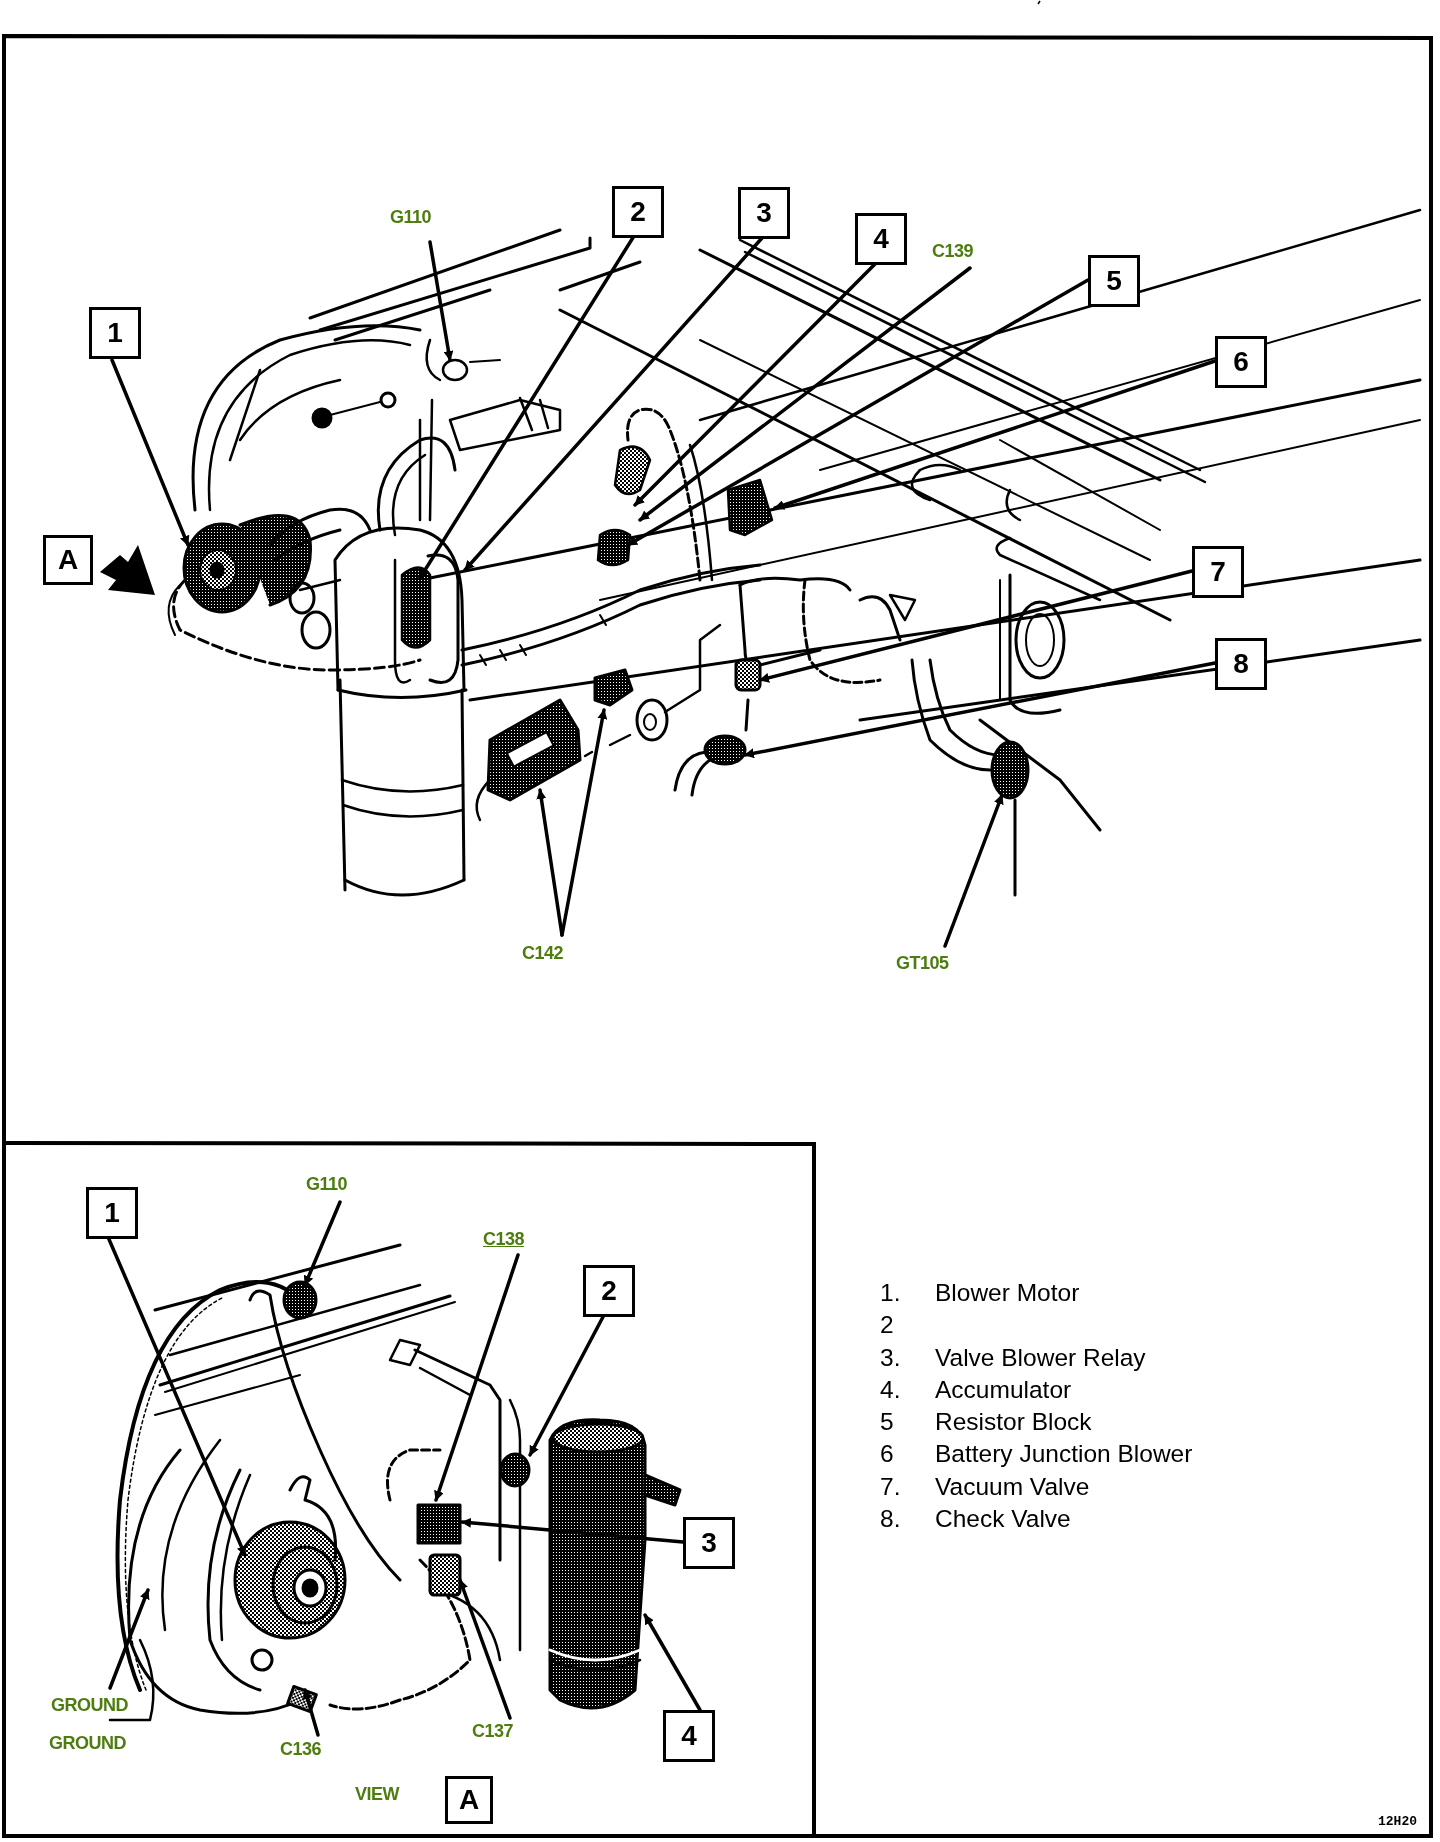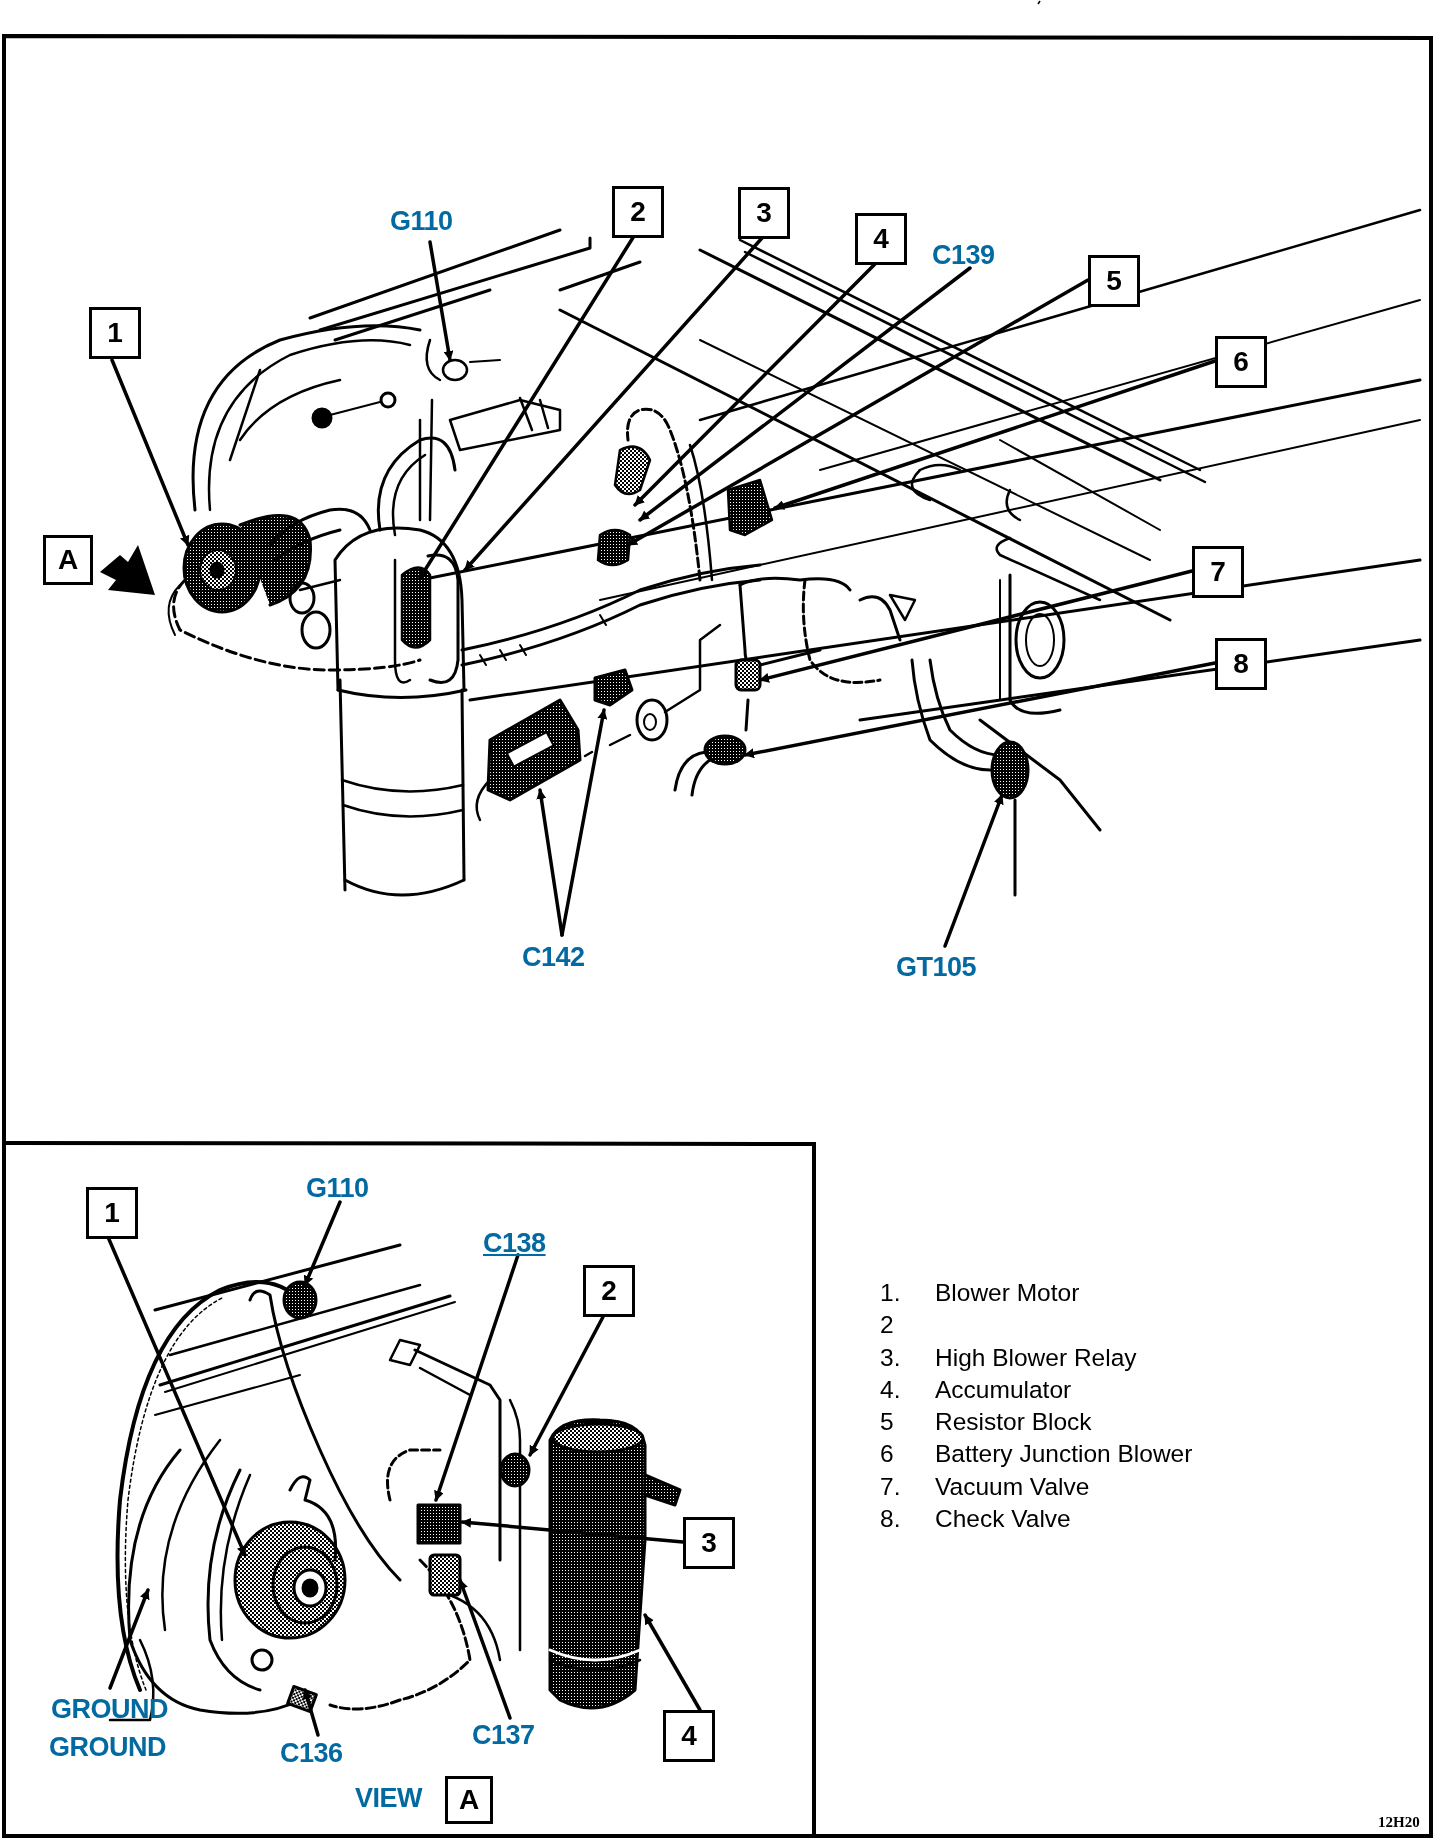--- a/index.html
+++ b/index.html
@@ -1,24 +1,24 @@
 <!DOCTYPE html>
 <html><head>
 <meta charset="utf-8">
 <style>
   html,body{margin:0;padding:0;background:#ffffff;}
   body{width:1440px;height:1842px;position:relative;overflow:hidden;font-family:"Liberation Sans",sans-serif;color:#000;}
   #art{position:absolute;left:0;top:0;width:1440px;height:1842px;}
-  .lbl{position:absolute;font-family:"Liberation Sans",sans-serif;font-weight:bold;font-size:27px;line-height:1;letter-spacing:-0.5px;color:#0369a1;white-space:nowrap;}
+  .lbl{position:absolute;font-family:"Liberation Sans",sans-serif;font-weight:bold;font-size:18px;line-height:1;letter-spacing:-0.5px;color:#4d7c0f;white-space:nowrap;}
   .callout{position:absolute;width:46px;height:46px;border:3px solid #000;background:#fff;display:flex;align-items:center;justify-content:center;font-family:"Liberation Sans",sans-serif;font-weight:bold;font-size:28px;box-sizing:content-box;}
   .legend{position:absolute;left:880px;top:1277px;font-family:"Liberation Sans",sans-serif;font-size:24.5px;line-height:32.3px;}
   .legend .row{display:flex;}
   .legend .num{width:55px;}
   .legend .txt{white-space:nowrap;}
-  .code{position:absolute;left:1378px;top:1814px;font-weight:bold;font-size:15px;font-family:Liberation Serif, serif;}
+  .code{position:absolute;left:1378px;top:1814px;font-weight:bold;font-size:13px;font-family:Liberation Mono, monospace;}
 </style>
 </head>
 <body>
 
 <svg id="art" viewBox="0 0 1440 1842" xmlns="http://www.w3.org/2000/svg">
   <defs>
     <pattern id="stip" width="4" height="4" patternUnits="userSpaceOnUse">
       <rect width="4" height="4" fill="#fff"></rect>
       <rect x="0" y="0" width="2" height="2" fill="#000"></rect>
       <rect x="2" y="2" width="2" height="2" fill="#000"></rect>
@@ -278,21 +278,21 @@
 <div class="legend">
   <div class="row">
       <span class="num">1.</span>
       <span class="txt">Blower Motor</span>
     </div>
   <div class="row">
       <span class="num">2</span>
     </div>
   <div class="row">
       <span class="num">3.</span>
-      <span class="txt">High Blower Relay</span>
+      <span class="txt">Valve Blower Relay</span>
     </div>
   <div class="row">
       <span class="num">4.</span>
       <span class="txt">Accumulator</span>
     </div>
   <div class="row">
       <span class="num">5</span>
       <span class="txt">Resistor Block</span>
     </div>
   <div class="row">

